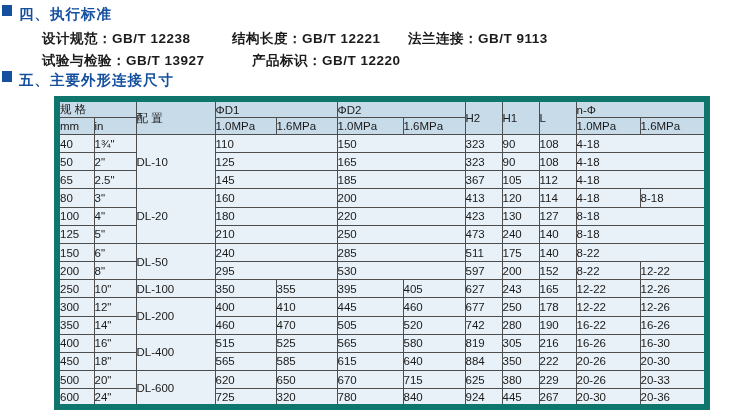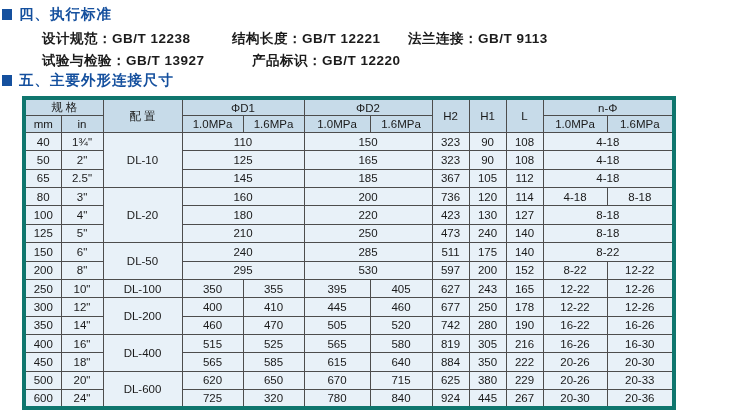--- a/index.html
+++ b/index.html
@@ -3,35 +3,35 @@
 <meta charset="utf-8">
 <style>
   html,body{margin:0;padding:0}
   body{
     width:743px;height:416px;position:relative;overflow:hidden;
     background:#ffffff;
     font-family:"Liberation Sans","DejaVu Sans",sans-serif;
     color:#1c1c1c;
   }
   .sec-title{
-    position:absolute;left:2px;display:flex;align-items:center;gap:7px;
+    position:absolute;left:2px;display:flex;gap:7px;
     color:var(--accent,#15509e);font-weight:bold;font-size:14.5px;letter-spacing:1px;
   }
   .bullet{
     width:10px;height:11px;background:var(--accent,#15509e);
     display:inline-block;flex:0 0 auto;
   }
   .spec{
     position:absolute;font-size:13.5px;color:#1b1b1b;letter-spacing:0.5px;white-space:nowrap;font-weight:bold;
   }
   table.dims{
-    position:absolute;left:22px;top:96px;width:650px;height:314px;
+    position:absolute;left:54px;top:96px;width:650px;height:314px;
     border-collapse:collapse;table-layout:fixed;
-    font-size:11.5px;color:#1a1a1a;text-align:center;
-    border:4px solid #0f766e;
+    font-size:11.5px;color:#1a1a1a;text-align:left;
+    border:6px solid #0f766e;
   }
   table.dims th, table.dims td{
     border:1px solid #4d4d4d;padding:0;font-weight:normal;
     overflow:hidden;white-space:nowrap;
   }
   table.dims th{background:var(--head-bg,#c7dbe9);font-size:11.5px}
   table.dims td{background:var(--cell-bg,#e8f1f8)}
   table.dims thead tr{height:17px}
   table.dims tbody tr{height:16px}
 </style>
@@ -124,21 +124,21 @@
           <td>105</td>
           <td>112</td>
           <td colspan="2">4-18</td>
         </tr>
         <tr>
           <td>80</td>
           <td>3"</td>
           <td rowspan="3">DL-20</td>
           <td colspan="2">160</td>
           <td colspan="2">200</td>
-          <td>736</td>
+          <td>413</td>
           <td>120</td>
           <td>114</td>
           <td>4-18</td>
           <td>8-18</td>
         </tr>
         <tr>
           <td>100</td>
           <td>4"</td>
           <td colspan="2">180</td>
           <td colspan="2">220</td>

